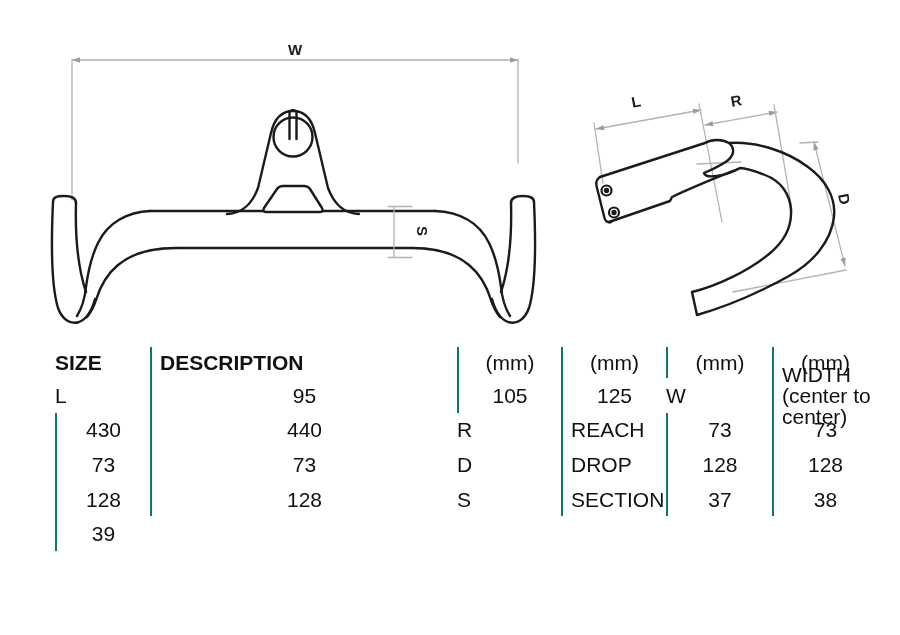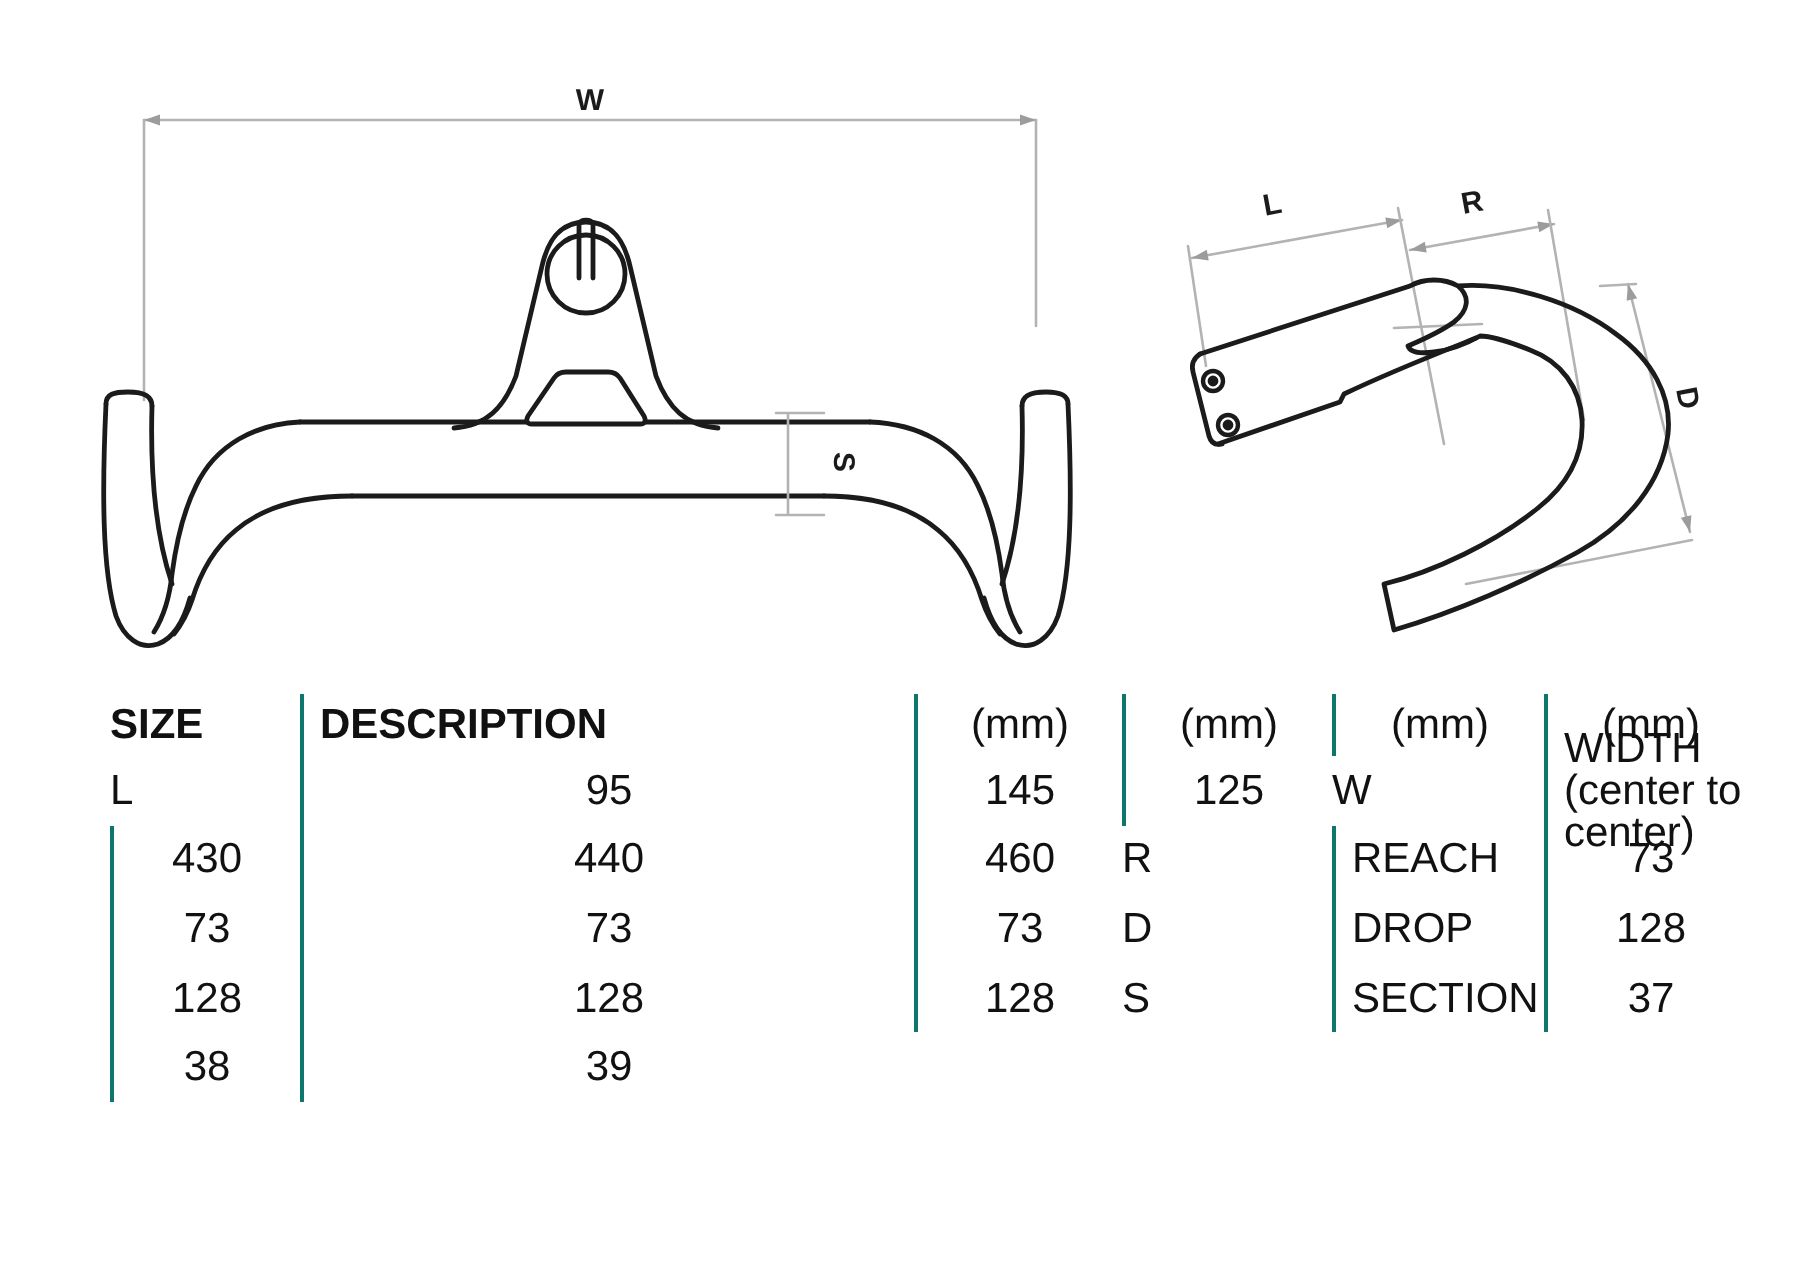--- a/index.html
+++ b/index.html
@@ -105,28 +105,27 @@
 
     <div class="cell hdr">SIZE</div>
     <div class="cell hdr bl c-desc">DESCRIPTION</div>
     <div class="cell unit bl c-val">(mm)</div>
     <div class="cell unit bl c-val">(mm)</div>
     <div class="cell unit bl c-val">(mm)</div>
     <div class="cell unit bl c-val">(mm)</div>
 
     <div class="cell">L</div>
     <div class="cell bl c-val">95</div>
-    <div class="cell bl c-val">145</div>
+    <div class="cell bl c-val">105</div>
     <div class="cell bl c-val">125</div>
 
     <div class="cell">W</div>
     <div class="cell bl c-desc">WIDTH (center to center)</div>
     <div class="cell bl c-val">430</div>
     <div class="cell bl c-val">440</div>
-    <div class="cell bl c-val">460</div>
 
     <div class="cell">R</div>
     <div class="cell bl c-desc">REACH</div>
     <div class="cell bl c-val">73</div>
     <div class="cell bl c-val">73</div>
     <div class="cell bl c-val">73</div>
     <div class="cell bl c-val">73</div>
 
     <div class="cell">D</div>
     <div class="cell bl c-desc">DROP</div>

